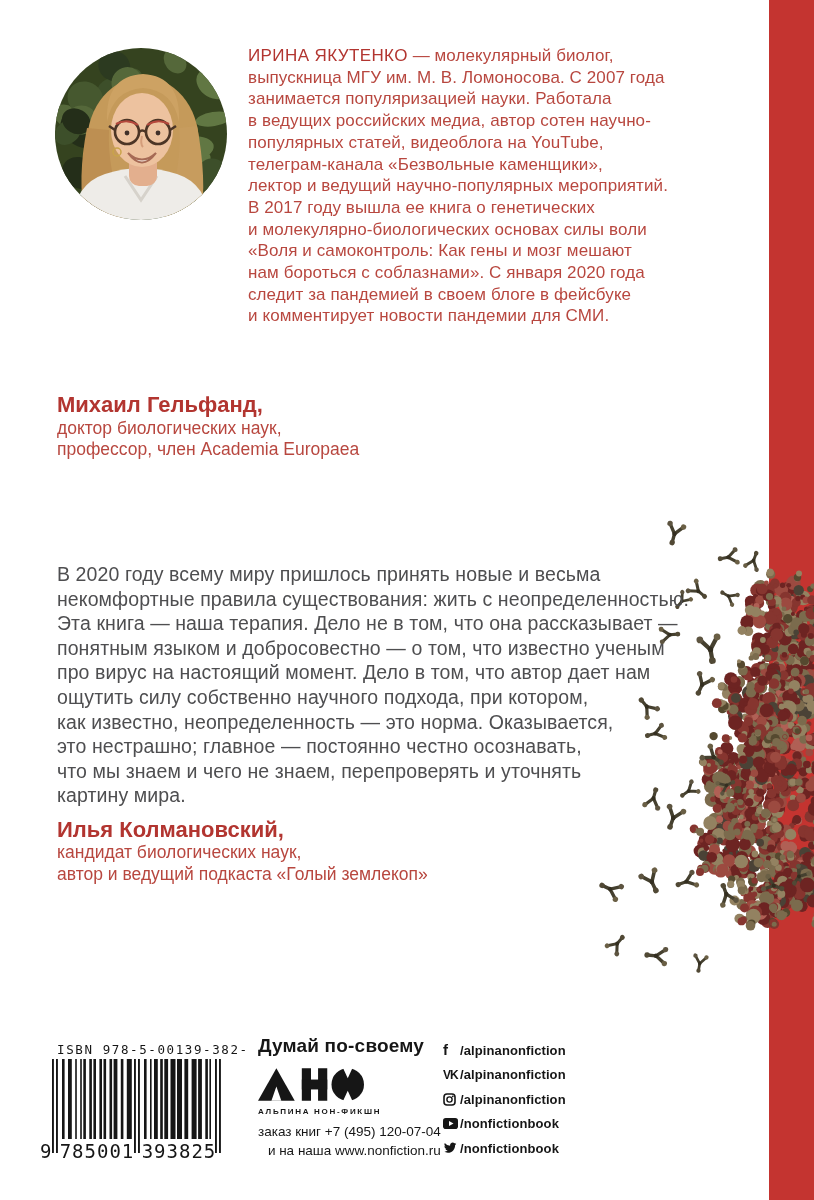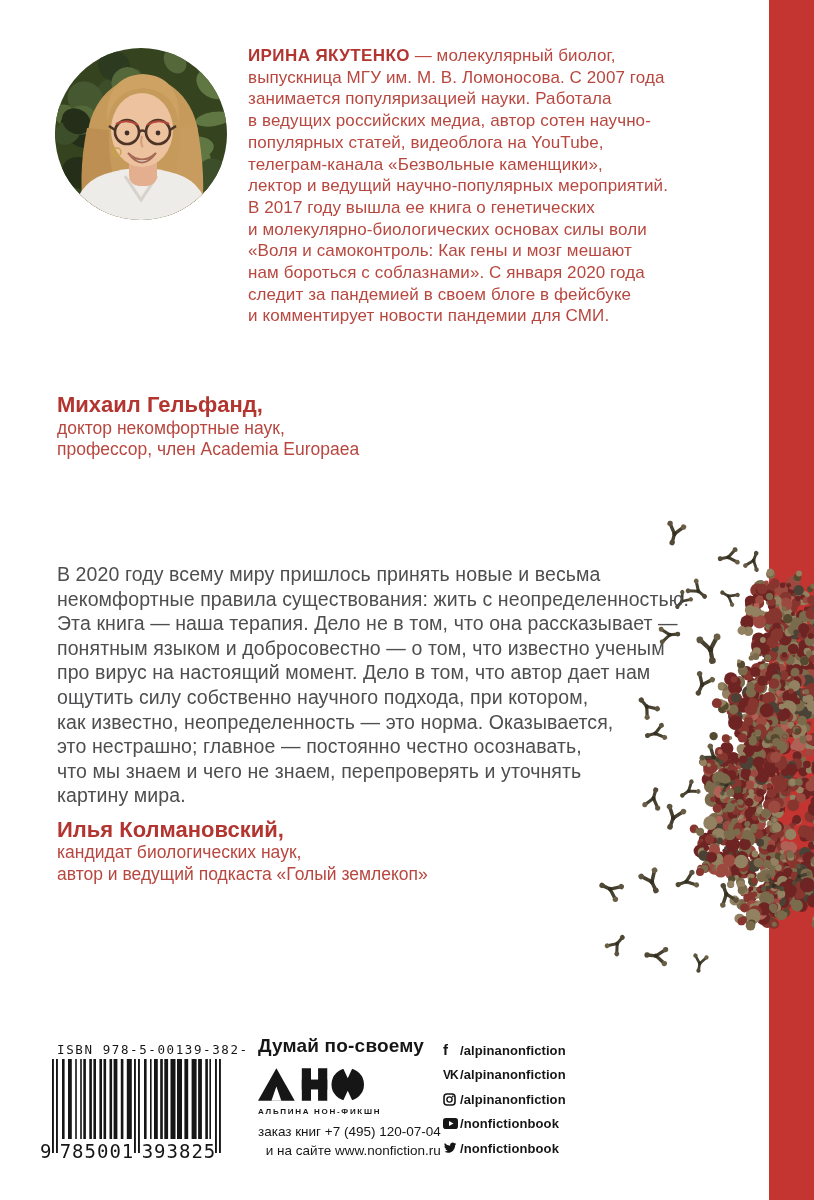--- a/index.html
+++ b/index.html
@@ -9,21 +9,21 @@
     font-family:"Liberation Sans","DejaVu Sans",sans-serif;
   }
   .red-bar{position:absolute;left:769px;top:0;width:45px;height:1200px;background:var(--red-bar,#c43430);}
   .photo{position:absolute;left:55px;top:48px;width:172px;height:172px;border-radius:50%;overflow:hidden;}
   .photo svg{display:block;}
   .bio{
     position:absolute;left:248px;top:45px;margin:0;width:480px;
     color:var(--red-text,#b8473f);font-size:17px;line-height:21.7px;
     white-space:pre-line;letter-spacing:.1px;
   }
-  .bio-name{font-weight:bold;color:var(--red-heading,#b23530);letter-spacing:.4px;}
+  .bio-name{font-weight:normal;color:var(--red-heading,#b23530);letter-spacing:.4px;}
   .endorse{position:absolute;left:57px;margin:0;}
   .endorse-1{top:383px;}
   .endorse-2{top:562px;}
   .quote{
     margin:0;color:var(--gray-text,#4e4e50);font-size:19.5px;line-height:24.6px;
     white-space:pre-line;letter-spacing:.1px;
   }
   .attr-name{margin:11px 0 0;color:var(--red-heading,#b23530);font-weight:bold;font-size:22px;line-height:21.5px;}
   .attr-cred{margin:2px 0 0;color:var(--red-text,#b8473f);font-size:17.5px;line-height:21.5px;white-space:pre-line;}
   .artwork{position:absolute;left:0;top:0;pointer-events:none;}
@@ -2231,21 +2231,21 @@
 лектор и ведущий научно-популярных мероприятий.
 В 2017 году вышла ее книга о генетических
 и молекулярно-биологических основах силы воли
 «Воля и самоконтроль: Как гены и мозг мешают
 нам бороться с соблазнами». С января 2020 года
 следит за пандемией в своем блоге в фейсбуке
 и комментирует новости пандемии для СМИ.</span></p>
 
   <section class="endorse endorse-1">
     <p class="attr-name">Михаил Гельфанд,</p>
-    <p class="attr-cred">доктор некомфортные наук,
+    <p class="attr-cred">доктор биологических наук,
 профессор, член Academia Europaea</p>
   </section>
 
   <section class="endorse endorse-2">
     <p class="quote">В 2020 году всему миру пришлось принять новые и весьма
 некомфортные правила существования: жить с неопределенностью.
 Эта книга — наша терапия. Дело не в том, что она рассказывает —
 понятным языком и добросовестно — о том, что известно ученым
 про вирус на настоящий момент. Дело в том, что автор дает нам
 ощутить силу собственно научного подхода, при котором,
@@ -2307,21 +2307,21 @@
       <polygon points="19,46 26,26 33,46" fill="#ffffff"></polygon>
       <rect x="62" y="0" width="13" height="46" fill="#161616"></rect>
       <rect x="85" y="0" width="13" height="46" fill="#161616"></rect>
       <rect x="62" y="16" width="36" height="14" fill="#161616"></rect>
       <circle cx="127" cy="23" r="23" fill="#161616"></circle>
       <polygon points="120,-1 134,-1 127,14" fill="#ffffff"></polygon>
       <polygon points="120,47 134,47 127,32" fill="#ffffff"></polygon>
     </svg>
     <div class="pub-name">АЛЬПИНА НОН-ФИКШН</div>
     <div class="order">заказ книг +7 (495) 120-07-04</div>
-    <div class="order">и на сайте www.nonfiction.ru</div>
+    <div class="order">и на наша www.nonfiction.ru</div>
   </div>
 
   <div class="social">
     <div class="soc-row">
       <span class="soc-ico soc-fb">f</span>
       <span class="soc-handle">/alpinanonfiction</span>
     </div>
     <div class="soc-row">
       <span class="soc-ico soc-vk">VK</span>
       <span class="soc-handle">/alpinanonfiction</span>

